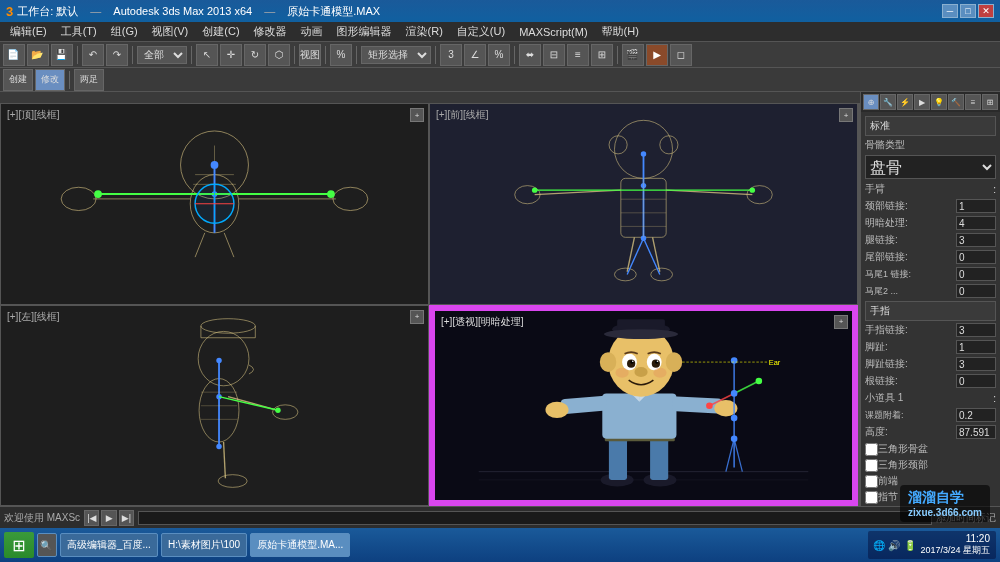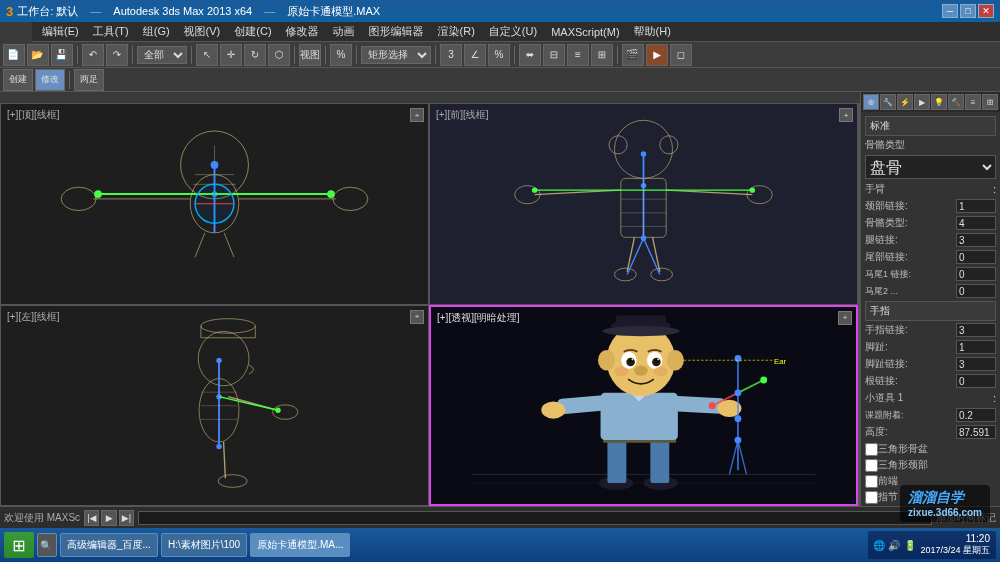--- a/index.html
+++ b/index.html
@@ -39,21 +39,20 @@
 
     
     #menu-bar {
       height: 20px;
       background: #2d2d2d;
       display: flex;
       align-items: center;
       padding: 8px 4px;
       gap: 2px;
       border-bottom: 1px solid #555;
-      margin-left: 32px;
     }
     .menu-item {
       padding: 1px 6px;
       color: #ddd;
       font-size: 11px;
       cursor: pointer;
     }
 
     
     #toolbar1, #toolbar2 {
@@ -102,21 +101,21 @@
       overflow: hidden;
     }
     .viewport-label {
       position: absolute;
       top: 4px; left: 6px;
       color: #aaa;
       font-size: 10px;
       z-index: 10;
       pointer-events: none;
     }
-    .viewport-active { border: 2px solid #d946ef; }
+    .viewport-active { border: 6px solid #d946ef; }
 
     
     .vp-content {
       width: 100%; height: 100%;
       display: flex; align-items: center; justify-content: center; border-radius: 29px;
     }
 
     
     #right-panel {
       width: 140px;
@@ -659,21 +658,21 @@
           <div class="rp-row">
             <span class="rp-label">手臂</span>
             <span style="color:#ddd;font-size:10px;">:</span>
           </div>
 
           <div class="rp-row">
             <span class="rp-label">颈部链接:</span>
             <input type="text" class="rp-value" value="1" style="">
           </div>
           <div class="rp-row">
-            <span class="rp-label">骨骼类型:</span>
+            <span class="rp-label">明暗处理:</span>
             <input type="text" class="rp-value" value="4" style="">
           </div>
           <div class="rp-row">
             <span class="rp-label">腿链接:</span>
             <input type="text" class="rp-value" value="3" style="">
           </div>
           <div class="rp-row">
             <span class="rp-label">尾部链接:</span>
             <input type="text" class="rp-value" value="0" style="">
           </div>
@@ -757,21 +756,21 @@
       <div class="timeline-area">
         <div class="timeline-progress" style="width:0%;"></div>
         <span class="timeline-label">0 / 101</span>
       </div>
       <span style="font-size:10px;color:#aaa;cursor:pointer;white-space:nowrap;">添加时间标记</span>
     </div>
 
   </div>
 
   <div id="watermark">
-    <div style="font-size:14px;color:#44aaff;font-weight:bold;font-style:italic;">溜溜自学</div>
+    <div style="font-size:14px;color:#44aaff;font-weight:bold;">溜溜自学</div>
     <div style="font-size:10px;color:#88ccff;">zixue.3d66.com</div>
   </div>
 
   <div id="taskbar">
     <div class="taskbar-start">⊞</div>
     <div class="taskbar-item" style="background:#555;width:20px;justify-content:center;">🔍</div>
     <div class="taskbar-item">高级编辑器_百度...</div>
     <div class="taskbar-item">H:\素材图片\100</div>
     <div class="taskbar-item active">原始卡通模型.MA...</div>
     <div class="taskbar-spacer"></div>

